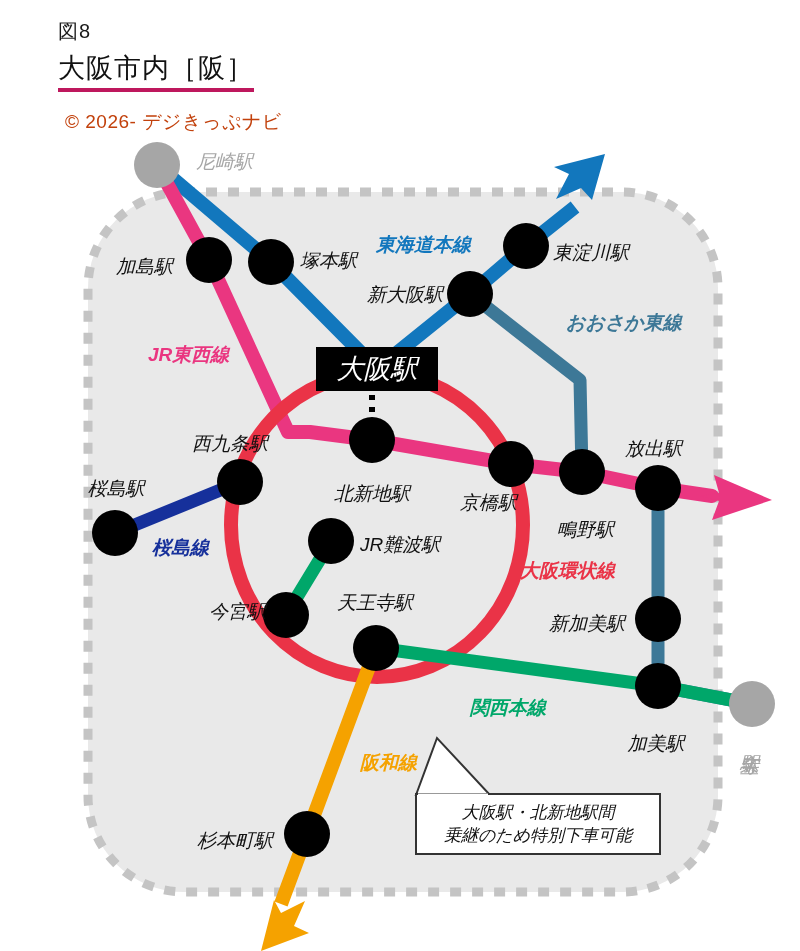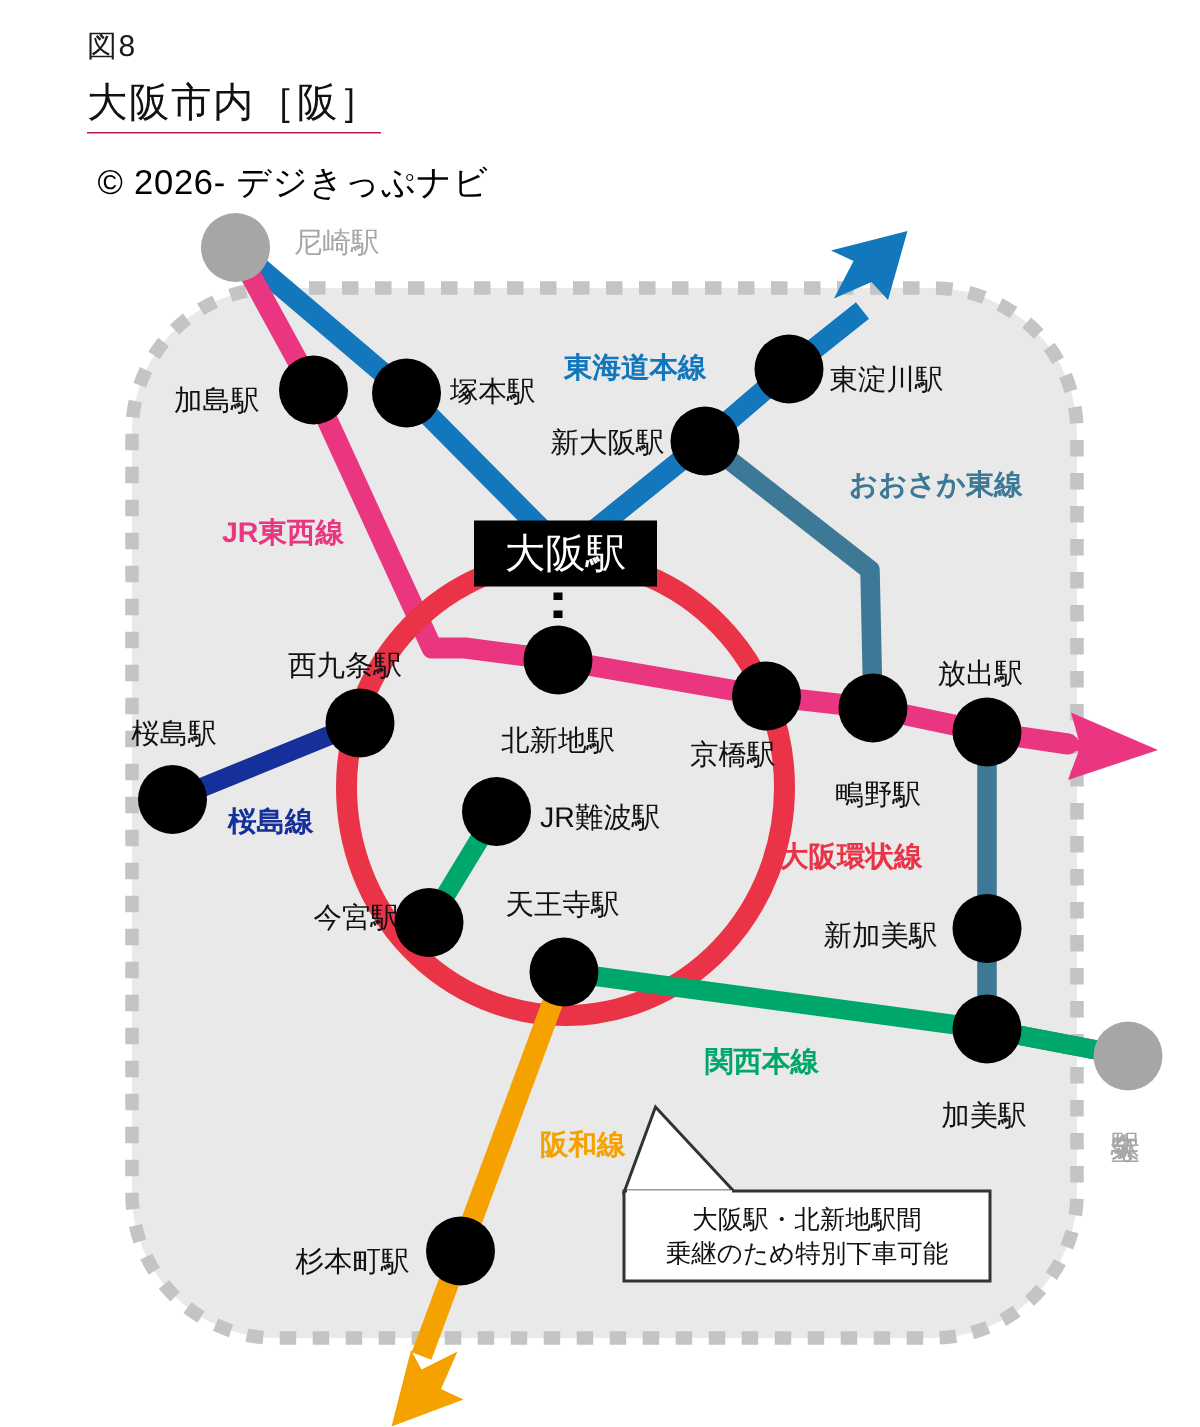--- a/index.html
+++ b/index.html
@@ -8,28 +8,28 @@
     background:#ffffff;
     font-family:"Liberation Sans","DejaVu Sans",sans-serif;
     overflow:hidden;
     position:relative;
   }
   #header{position:absolute;left:58px;top:18px;width:700px;}
   #fig-label{font-size:20px;color:#1a1a1a;letter-spacing:1px;line-height:1.3;}
   #page-title{
     font-size:27px;color:#111111;font-weight:500;
     margin-top:6px;display:inline-block;
-    border-bottom:1px solid #be185d;padding-bottom:2px;
+    border-bottom:4px solid #be185d;padding-bottom:2px;
     letter-spacing:1px;
   }
   #copyright{
-    font-size:23px;color:#000000;margin-top:17px;margin-left:7px;
+    font-size:19px;color:#c2410c;margin-top:17px;margin-left:7px;
     letter-spacing:0.5px;
   }
-  #map-wrap{position:absolute;left:0;top:120px;width:800px;height:831px;}
+  #map-wrap{position:absolute;left:0;top:120px;width:800px;height:831px;font-style:italic;}
   svg{display:block;}
   .stn-label{font-family:"Liberation Sans","DejaVu Sans",sans-serif;font-size:19px;fill:#111111;}
   .stn-label-gray{font-family:"Liberation Sans","DejaVu Sans",sans-serif;font-size:19px;fill:#a6a6a6;}
   .line-label{font-family:"Liberation Sans","DejaVu Sans",sans-serif;font-size:19px;font-weight:bold;}
   .callout-text{font-family:"Liberation Sans","DejaVu Sans",sans-serif;font-size:17px;fill:#111111;}
   .osaka-box-text{font-family:"Liberation Sans","DejaVu Sans",sans-serif;font-size:27px;fill:#ffffff;font-weight:500;}
 </style>
 </head>
 <body>
 

